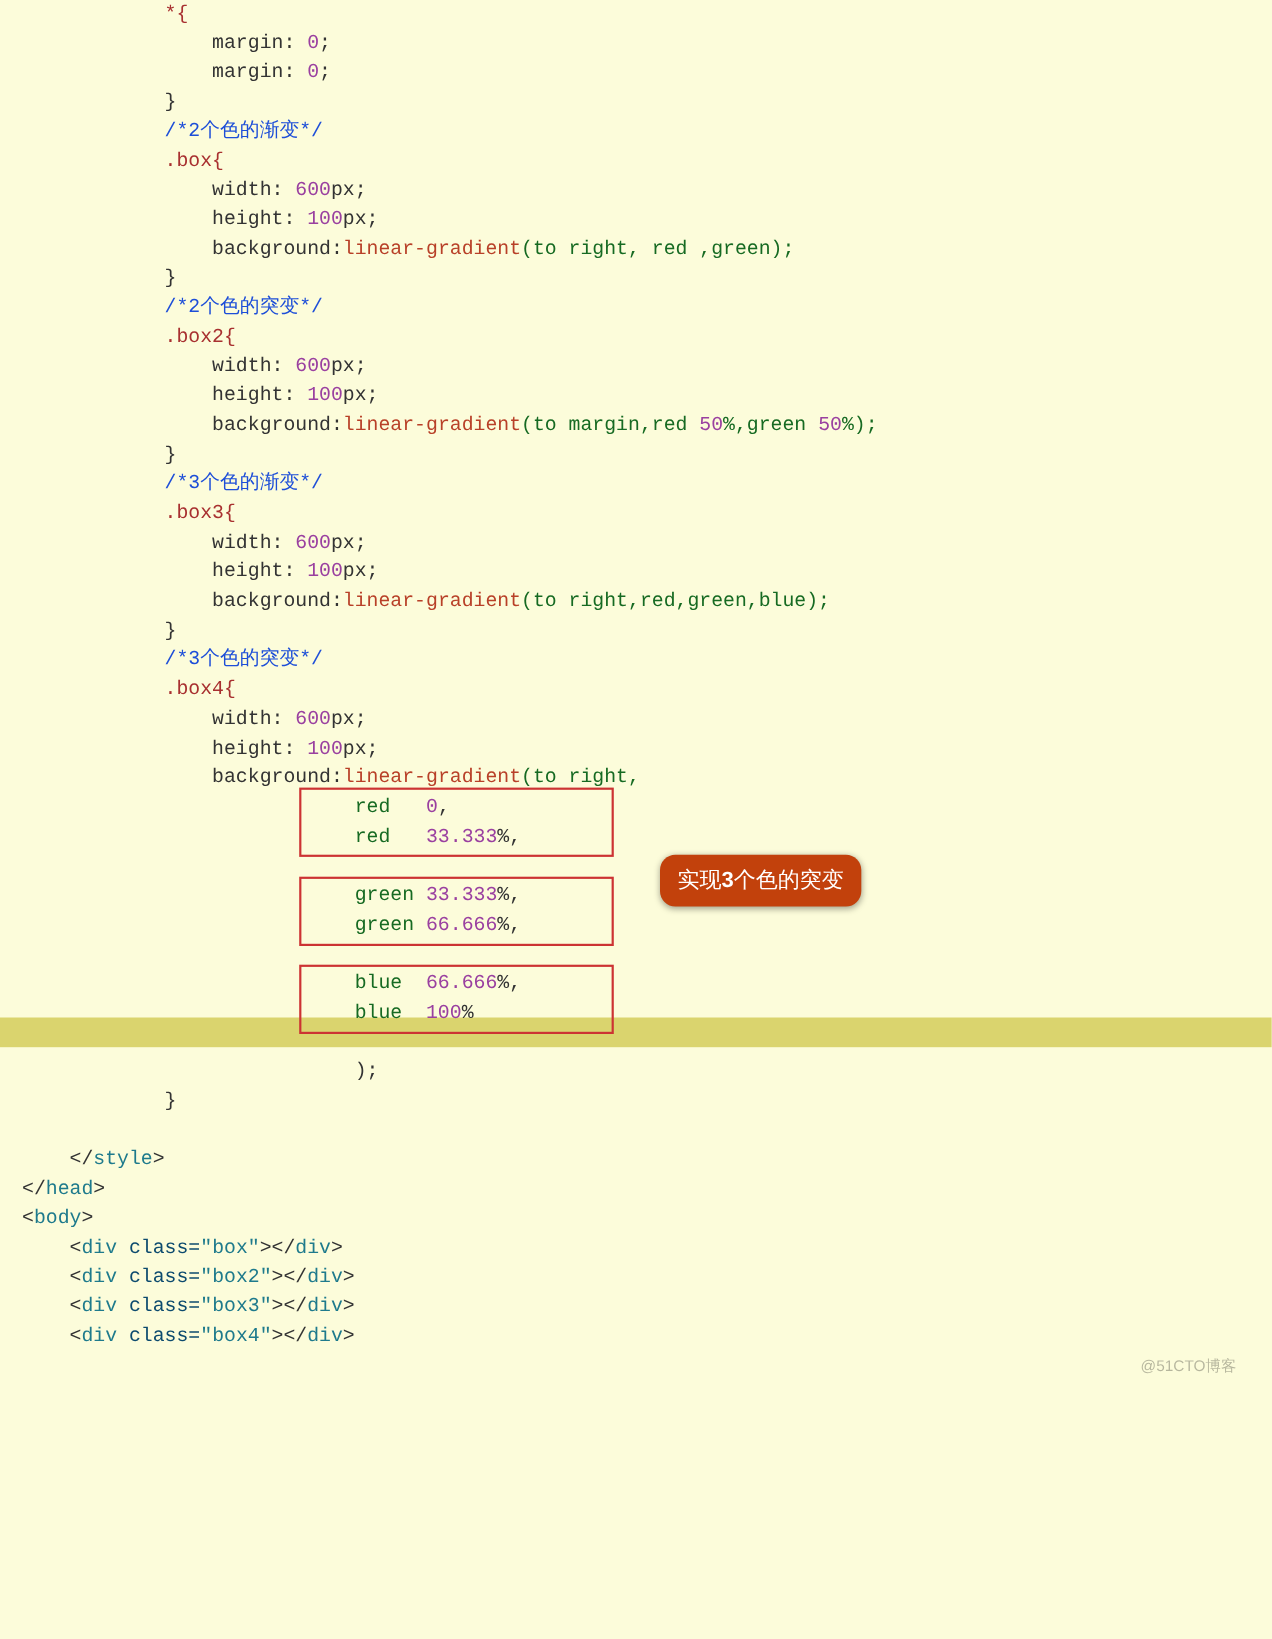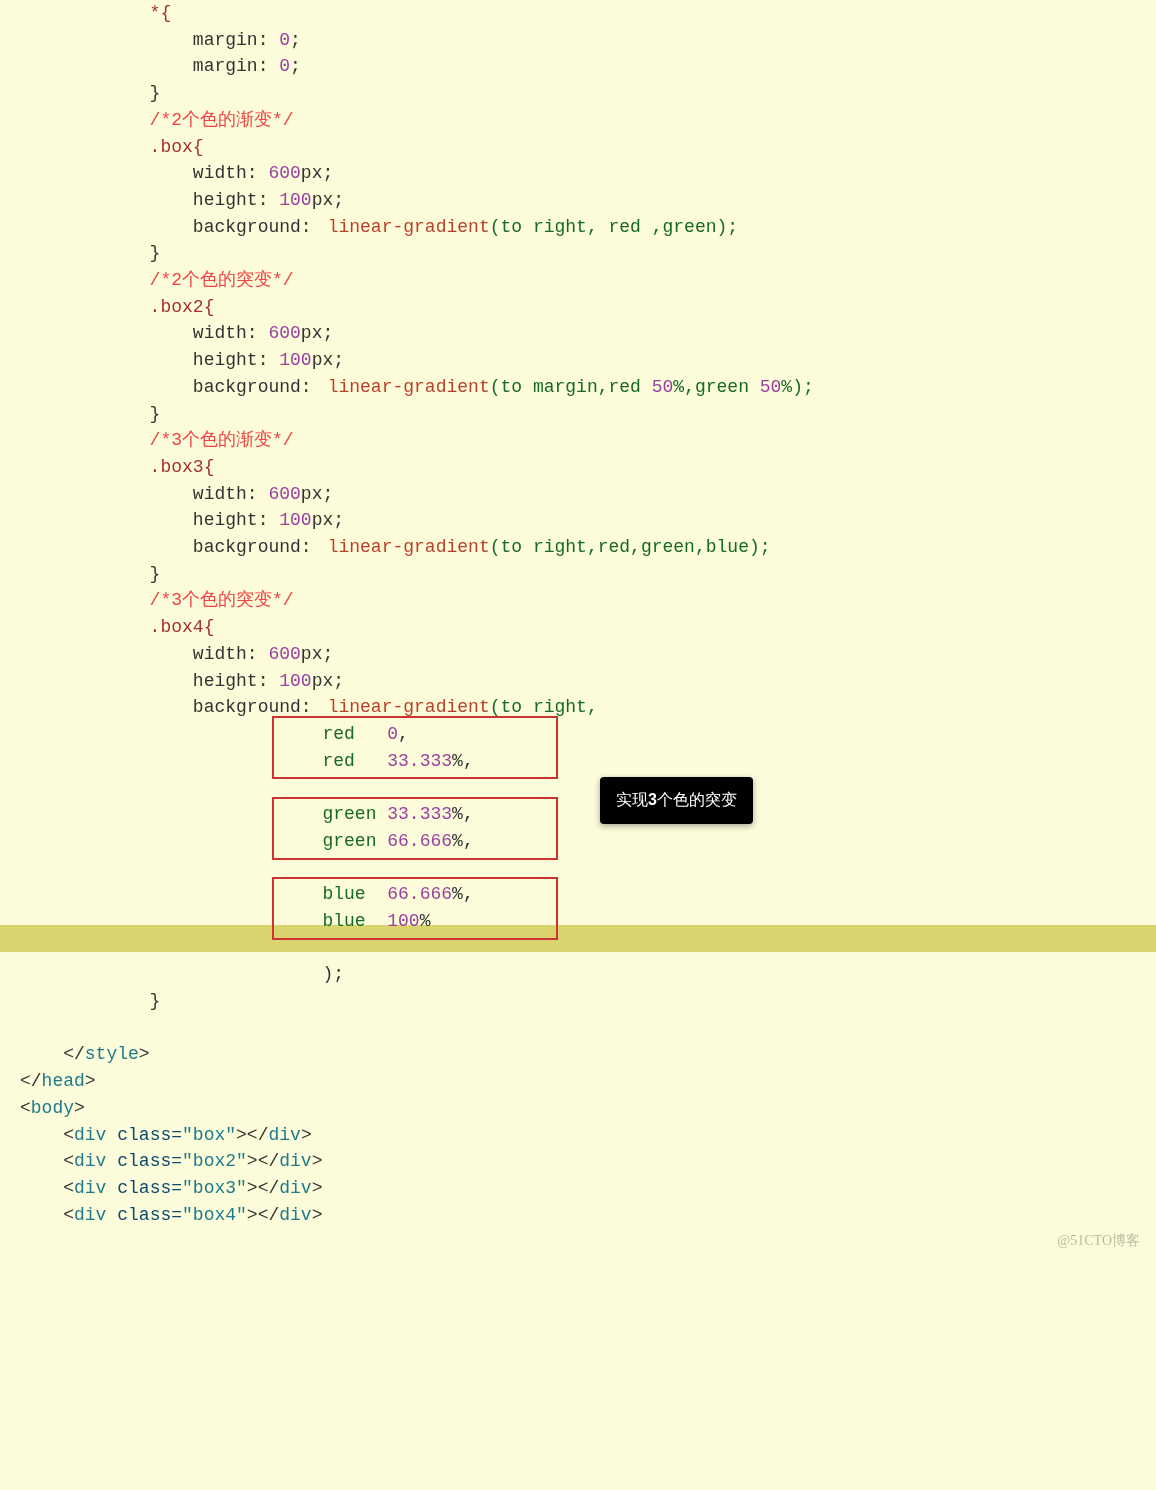--- a/index.html
+++ b/index.html
@@ -29,51 +29,51 @@
     width: 1156px;
     height: 27px;
     background: #dad46e;
     z-index: 0;
   }
   .code-content { position: relative; z-index: 1; }
   .tag  { color: #1e7a8c; text-align: center; }
   .sel  { color: #a83030; }
   .prop { color: #333; text-align: right; }
   .val  { color: #9a40a0; }
-  .fn   { color: #b84028; margin-left: 16px; }
+  .fn   { color: #b84028; }
   .kw   { color: #166a22; text-align: right; }
   .pun  { color: #333; }
-  .com  { color: #ef4444; }
+  .com  { color: #1d4ed8; }
   .attr { color: #0c4a6e; }
   .str  { color: #1e7a8c; }
 
   .redbox {
     position: absolute;
     border: 2px solid #c33;
     z-index: 2;
     background: transparent;
   }
   .callout {
     position: absolute;
-    background: #000000;
+    background: #c2410c;
     color: #fff;
     font-family: "Microsoft YaHei", sans-serif;
-    font-size: 16px;
+    font-size: 20px;
     padding: 10px 16px;
-    border-radius: 4px;
+    border-radius: 14px;
     box-shadow: 0 2px 6px rgba(0,0,0,0.35);
     z-index: 3;
   }
   .callout b { font-weight: bold; }
   .watermark {
     position: absolute;
-    right: 16px;
+    right: 32px;
     bottom: 14px;
     color: rgba(0,0,0,0.28);
-    font-family: Liberation Serif, serif;
+    font-family: Liberation Sans, sans-serif;
     font-size: 14px;
     z-index: 4;
   }
 </style>
 </head>
 <body>
 
 <div class="code-area">
   <div class="highlight-band" style="top:925px;"></div>
 

